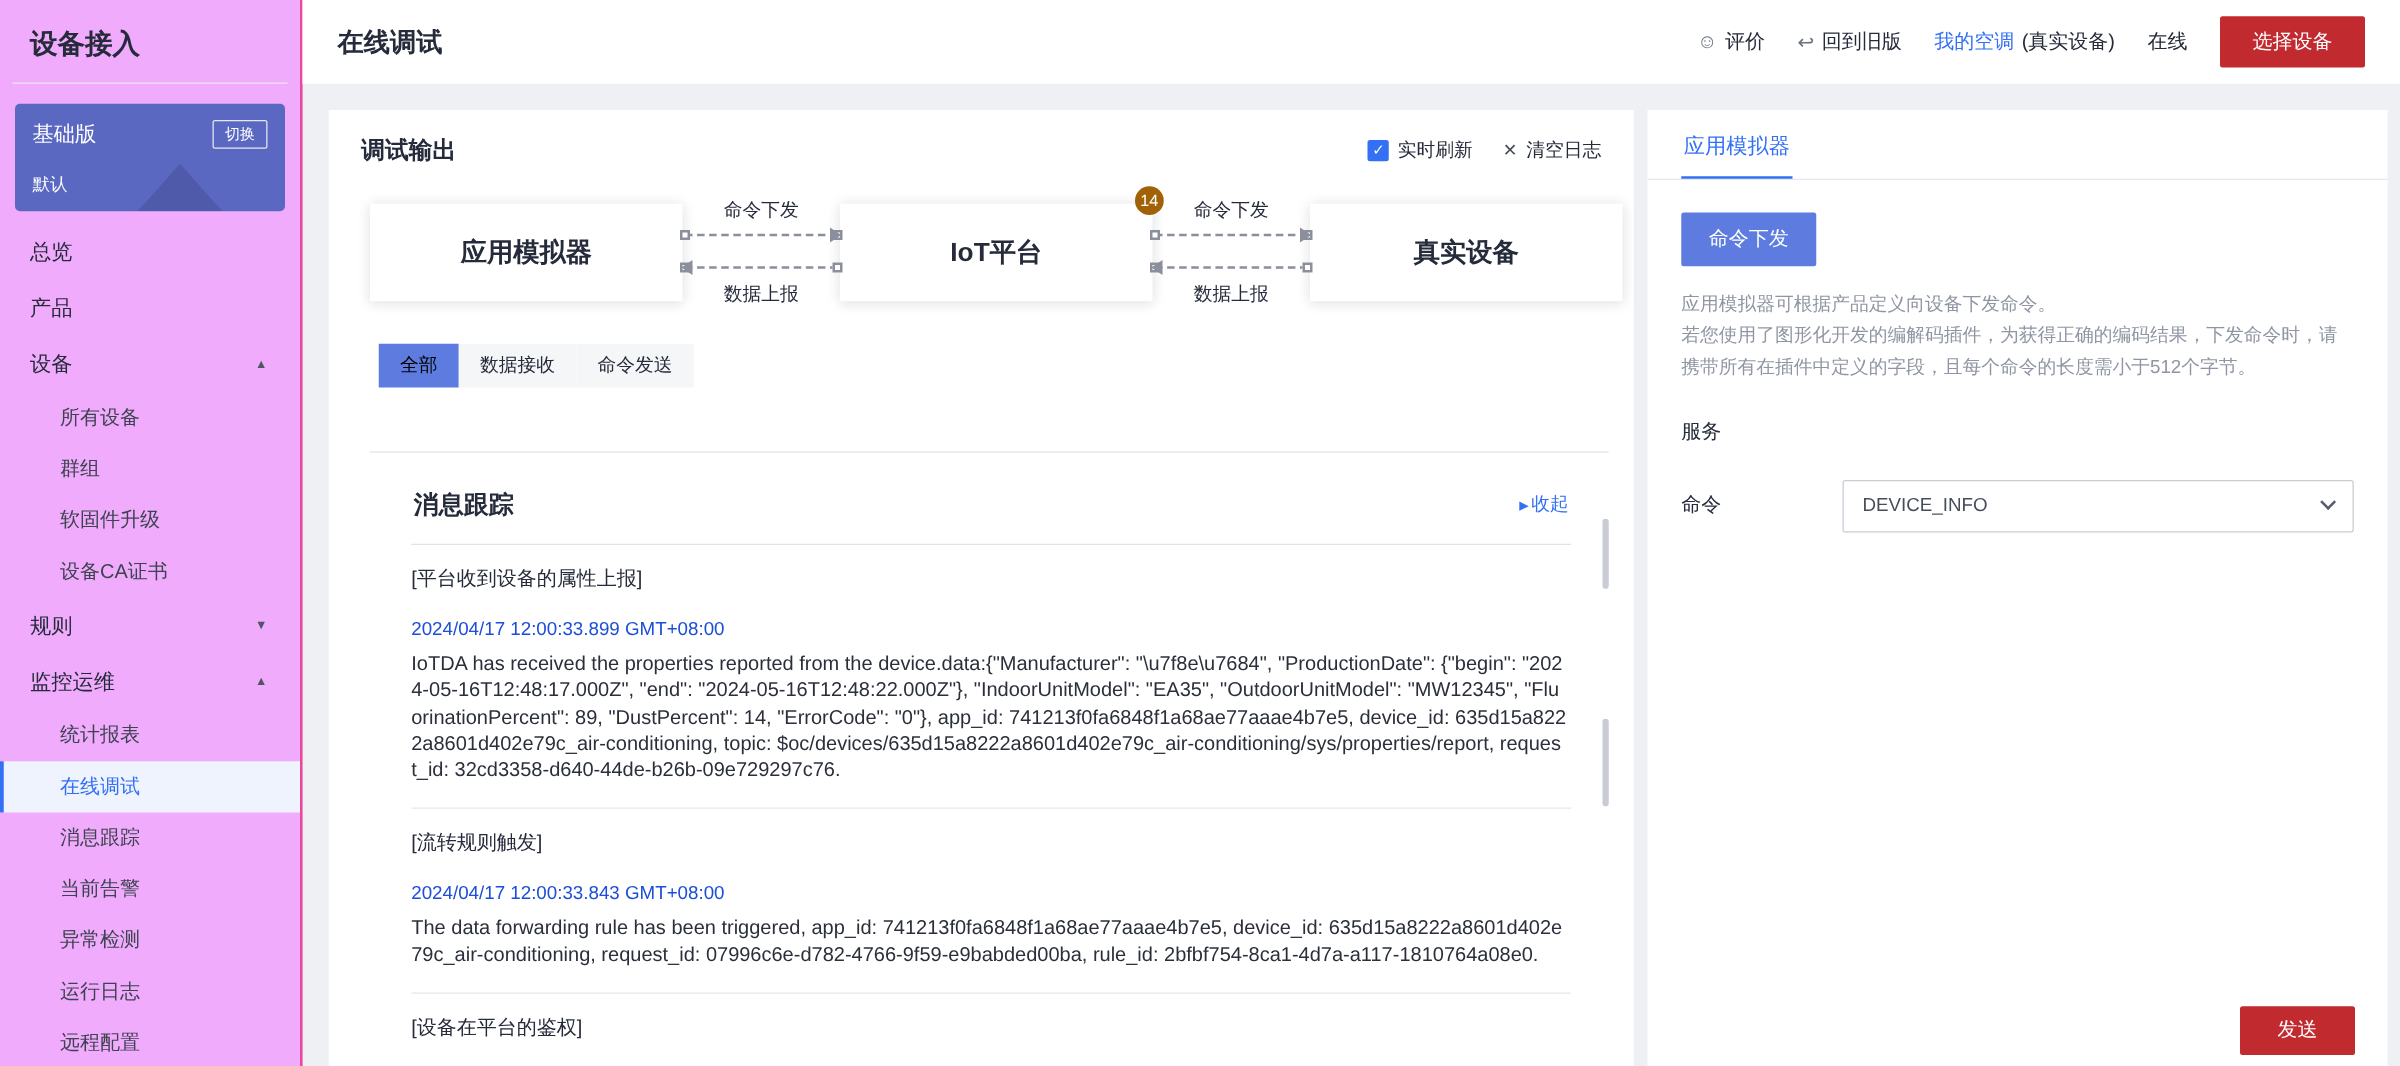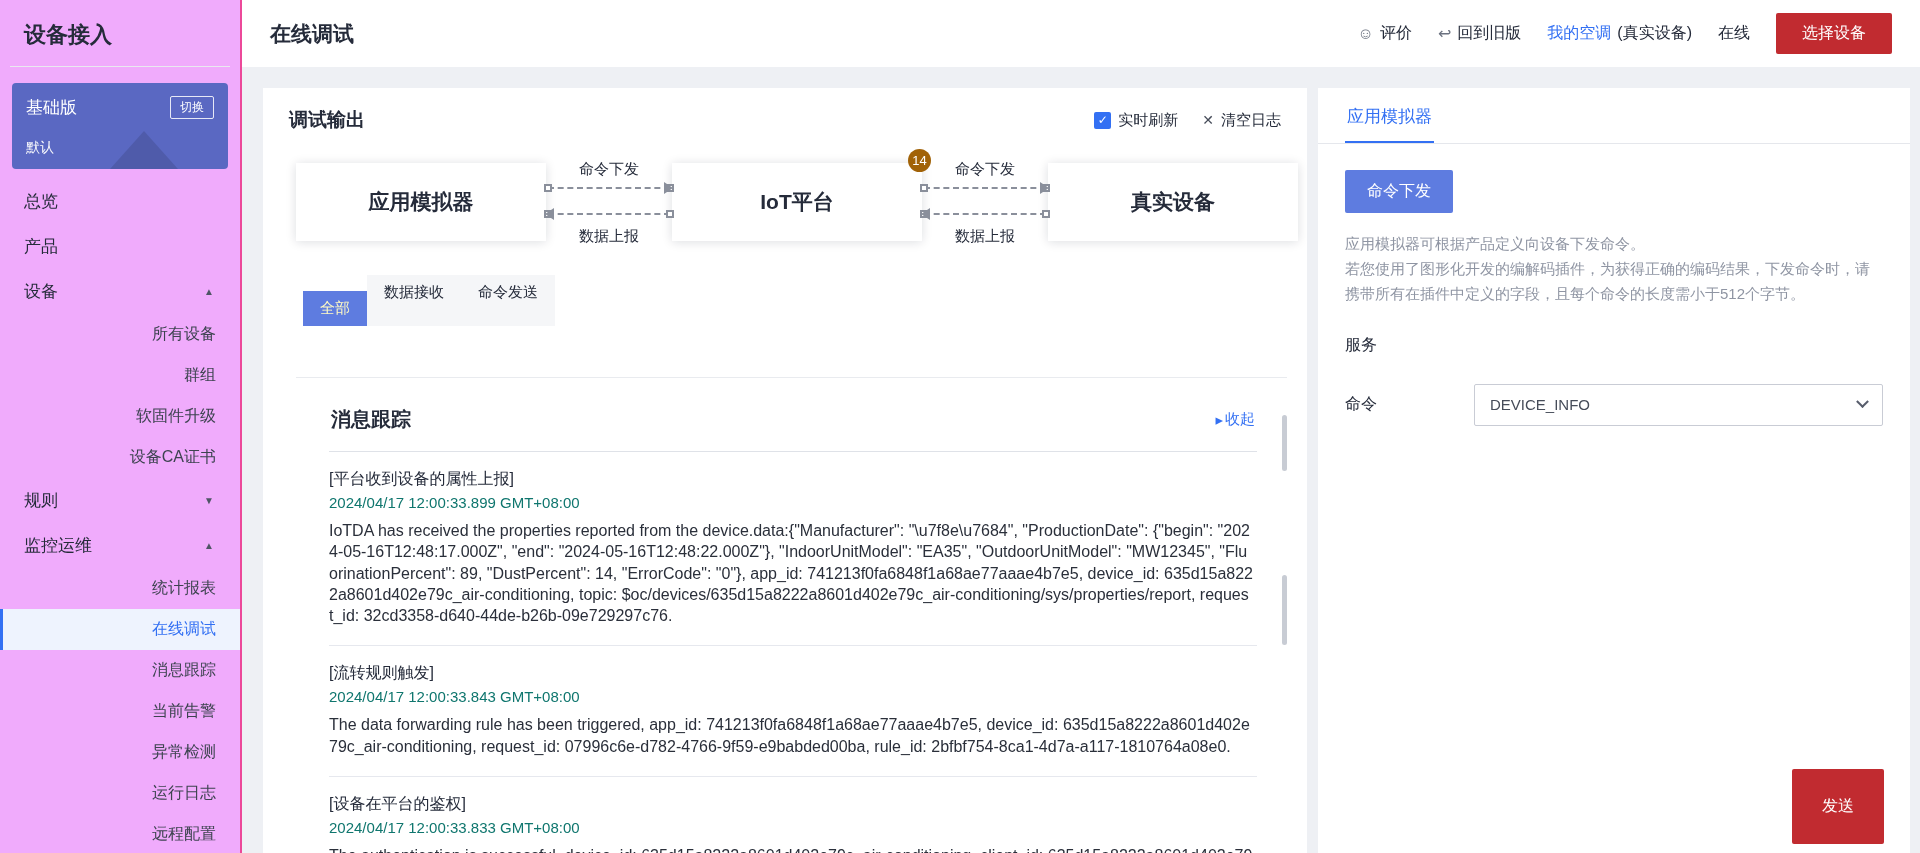--- a/index.html
+++ b/index.html
@@ -14,21 +14,21 @@
   .sidebar { width:242px; background:#f0abfc; border-right:2px solid #ec4899; flex-shrink:0; overflow:hidden; }
   .sidebar-title { font-size:22px; font-weight:bold; padding:20px 24px 16px; }
   .sidebar-divider { border:none; border-top:1px solid #e9e9ef; margin:0 10px; }
   .edition-card { margin:16px 12px 10px; background:#5a68c2; color:#fff; border-radius:4px; padding:13px 14px 12px; position:relative; overflow:hidden; }
   .edition-card::after { content:""; position:absolute; left:98px; bottom:0; border-left:34px solid transparent; border-right:34px solid transparent; border-bottom:38px solid rgba(0,0,0,0.12); }
   .edition-row { display:flex; justify-content:space-between; align-items:center; font-size:17px;gap:48px; }
   .switch-btn { background:transparent; border:1px solid rgba(255,255,255,.85); color:#fff; font-size:12px; padding:2px 9px; border-radius:2px; cursor:pointer; }
   .edition-sub { font-size:14px; margin-top:20px; opacity:.95; }
   .nav { margin-top:4px; }
   .nav-item { display:flex; justify-content:space-between; align-items:center; padding:11px 26px 11px 24px; font-size:17px; cursor:pointer; }
-  .nav-sub { padding:10px 24px 10px 45px; font-size:16px; color:#3d4350; cursor:pointer; border-left:3px solid transparent;text-align:right; }
+  .nav-sub { padding:10px 24px 10px 45px; font-size:16px; color:#3d4350; cursor:pointer; border-left:3px solid transparent; }
   .nav-sub.selected { color:#3370f3; background:#eef3fe; border-left-color:#3370f3; }
   .caret { font-size:10px; color:#4e5565; }
 
   
   .main { flex:1; display:flex; flex-direction:column; min-width:0; }
   .topbar { height:67px; background:#fff; display:flex; align-items:center; justify-content:space-between; padding:0 28px; flex-shrink:0; }
   .page-title { font-size:21px; font-weight:bold; }
   .topbar-right { display:flex; align-items:center; gap:26px; font-size:16px; }
   .tb-item { display:flex; align-items:center; gap:6px; cursor:pointer; }
   .tb-icon { color:#6b7280; font-size:16px; }
@@ -52,47 +52,47 @@
   .conn-label { font-size:15px; color:#252b3a; line-height:1; }
   .line { position:relative; width:100%; height:0; border-top:2px dashed #8a8f9b; margin:11px 0 13px; }
   .line .sq { position:absolute; top:-5px; width:8px; height:8px; background:#fff; border:2px solid #8a8f9b; }
   .line .sq.l { left:-4px; } .line .sq.r { right:-4px; }
   .line-r::after { content:""; position:absolute; right:-3px; top:-7px; border-left:9px solid #8a8f9b; border-top:6px solid transparent; border-bottom:6px solid transparent; }
   .line-l::after { content:""; position:absolute; left:-3px; top:-7px; border-right:9px solid #8a8f9b; border-top:6px solid transparent; border-bottom:6px solid transparent; }
   .badge { position:absolute; top:-12px; left:-14px; background:#a16207; color:#fff; font-size:13px; min-width:23px; height:23px; padding:0 4px; border-radius:12px; display:flex; align-items:center; justify-content:center; }
 
   .tabs { display:flex; margin:24px 0 0 40px; }
   .tab { padding:8px 17px; font-size:15px; background:#f5f6f8; color:#252b3a; cursor:pointer; }
-  .tab.active { background:#5e7ce0; color:#fef9c3;margin-top:16px; }
+  .tab.active { background:#5e7ce0; color:#000000; }
 
   .trace { flex:1; margin:52px 20px 0 33px; box-shadow:0 -1px 0 #e9ebef; display:flex; flex-direction:column; min-height:0; padding:0 30px 0 33px; }
   .trace-head { display:flex; justify-content:space-between; align-items:center; padding:28px 2px 18px; border-bottom:1px solid #dfe2e8; }
   .trace-title { font-size:20px; font-weight:bold; }
   .collapse-link { color:#3370f3; font-size:15px; cursor:pointer; display:flex; align-items:center; gap:2px; }
   .messages { flex:1; overflow:hidden; position:relative; }
   .msg { padding:17px 4px 19px 0; border-bottom:1px solid #e6e8ee; }
   .msg-title { font-weight:normal; font-size:16px; }
-  .msg-time { color:#0f766e; font-size:15px; margin-top:4px; }
+  .msg-time { color:#1d4ed8; font-size:15px; margin-top:21px; }
   .msg-body { font-size:16px; margin-top:9px; line-height:1.33; color:#2a2f3a; word-break:break-all; max-width:952px; }
   .vthumb { position:absolute; width:5px; border-radius:3px; background:#c8ccd4; right:20px; cursor:pointer; }
   .vthumb.a { top:327px; height:56px; }
   .vthumb.b { top:487px; height:70px; }
 
   
   .sim-card { width:592px; background:#fff; flex-shrink:0; position:relative; display:flex; flex-direction:column; }
   .sim-tabbar { border-bottom:1px solid #e5e7ec; padding:0 27px; }
   .sim-tab { display:inline-block; padding:17px 2px 13px; color:#3370f3; font-size:17px; border-bottom:2px solid #3370f3; cursor:pointer; }
   .sim-body { padding:26px 27px; flex:1; }
   .blue-btn { background:#5e7ce0; color:#fff; border:none; font-size:16px; padding:11px 22px; border-radius:2px; cursor:pointer; }
   .sim-desc { color:#8f95a3; font-size:15px; line-height:1.68; margin-top:18px; }
   .form-row { display:flex; align-items:center; margin-top:28px;gap:17px; }
   .form-label { width:112px; font-size:16px; }
   .select { flex:1; height:42px; border:1px solid #c9ccd5; border-radius:2px; background:#fff; display:flex; align-items:center; justify-content:space-between; padding:0 15px; font-size:15px; color:#464c59; cursor:pointer; }
   .chev { width:9px; height:9px; border-right:2px solid #575d6c; border-bottom:2px solid #575d6c; transform:rotate(45deg) translate(-2px,-2px); }
-  .send-btn { position:absolute; right:26px; bottom:9px; background:#c12b30; color:#fff; border:none; font-size:16px; padding:27px 30px; border-radius:2px; cursor:pointer; }
+  .send-btn { position:absolute; right:26px; bottom:9px; background:#c12b30; color:#fff; border:none; font-size:16px; padding:9px 30px; border-radius:2px; cursor:pointer; }
 </style>
 </head>
 <body>
 
 <div class="app">
 
   <aside class="sidebar">
     <div class="sidebar-title">设备接入</div>
     <hr class="sidebar-divider">
     <div class="edition-card">

